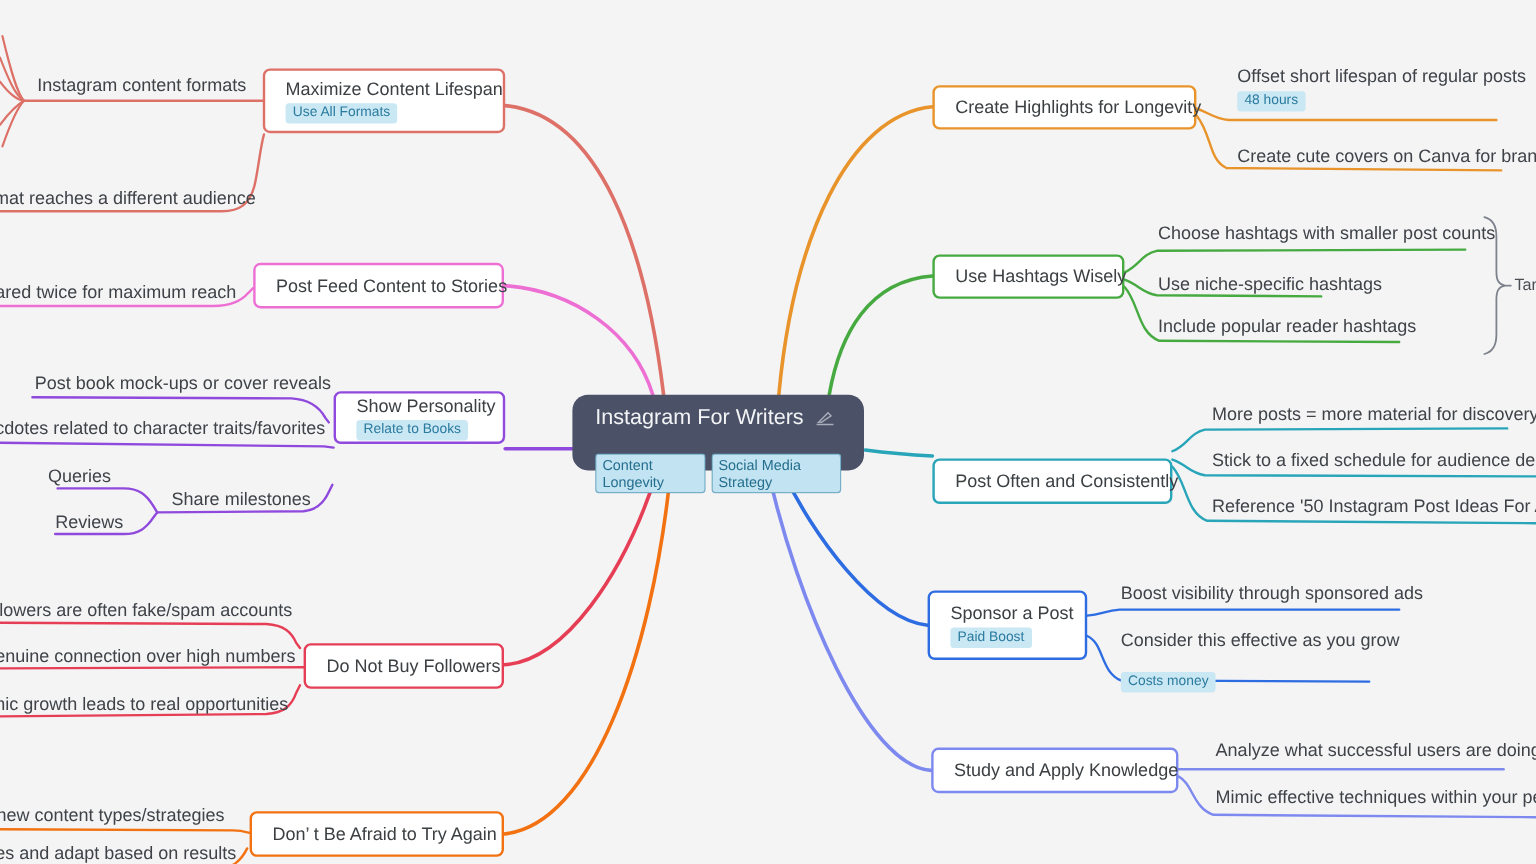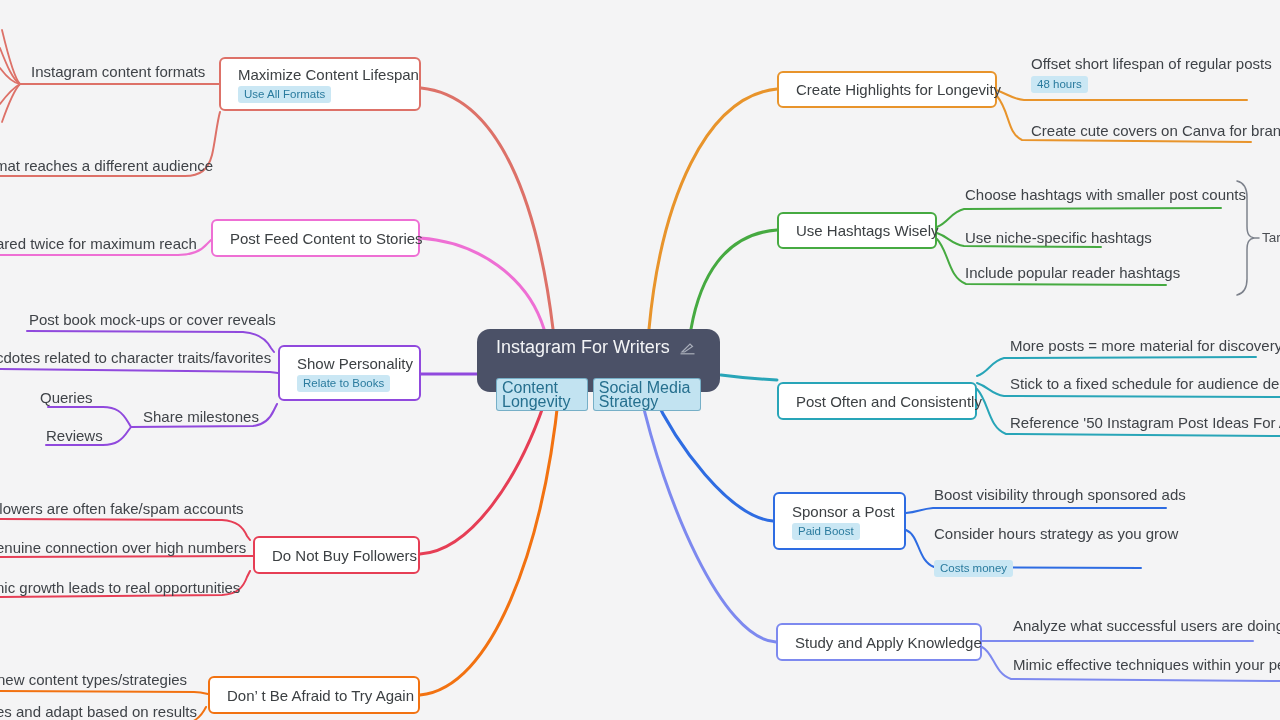--- a/index.html
+++ b/index.html
@@ -10,21 +10,21 @@
   .node{position:absolute;background:#fff;border:2.5px solid #888;border-radius:6px;
         display:flex;flex-direction:column;justify-content:center;align-items:flex-start;
         padding:0 17px;gap:3px}
   .node .title{font-size:15px;color:#3c4043;white-space:nowrap}
   .tag{display:inline-block;font-size:11.5px;line-height:15px;padding:1px 6px;border-radius:3px;white-space:nowrap}
   .tag.floating{position:absolute}
   .center{position:absolute;left:477px;top:329px;width:243px;height:63px;border-radius:13px;
           padding:8px 19px 9px;display:flex;flex-direction:column;gap:20px}
   .center .trow{display:flex;align-items:center;gap:9px;font-size:18px}
   .center .ctags{display:flex;gap:5px}
-  .ctag{font-size:16px;line-height:14px;padding:1.5px 5px;border-radius:3px;border:1px solid rgba(42,123,158,.5)}
+  .ctag{font-size:12px;line-height:14px;padding:1.5px 5px;border-radius:3px;border:1px solid rgba(42,123,158,.5)}
   .summary-label{position:absolute;font-size:13.5px;color:#4a4d52;white-space:nowrap}
 </style>
 </head>
 <body style="background-color: rgb(244, 244, 245);">
 
 <svg id="links" width="1280" height="720" viewBox="0 0 1280 720">
 
   <g fill="none" stroke-width="2" stroke-linecap="round" style="stroke: rgb(221, 113, 104);">
     <path d="M20,84 C14,78 8,55 2,30" stroke-width="1.8"></path>
     <path d="M20,84 C13,80 7,66 0,48" stroke-width="1.8"></path>
@@ -119,33 +119,33 @@
 <span class="tag floating" style="left: 1031px; top: 76px; background-color: rgb(202, 231, 244); color: rgb(42, 123, 158);">48 hours</span>
 <div class="label" style="left:1031px;top:121px">Create cute covers on Canva for branding</div>
 <div class="label" style="left:965px;top:185px">Choose hashtags with smaller post counts</div>
 <div class="label" style="left:965px;top:228px">Use niche-specific hashtags</div>
 <div class="label" style="left:965px;top:263px">Include popular reader hashtags</div>
 <div class="summary-label" style="left:1262px;top:230px">Targe</div>
 <div class="label" style="left:1010px;top:336px">More posts = more material for discovery</div>
 <div class="label" style="left:1010px;top:374px">Stick to a fixed schedule for audience depend</div>
 <div class="label" style="left:1010px;top:413px">Reference '50 Instagram Post Ideas For Autho</div>
 <div class="label" style="left:934px;top:485px">Boost visibility through sponsored ads</div>
-<div class="label" style="left:934px;top:524px">Consider hours strategy as you grow</div>
+<div class="label" style="left:934px;top:524px">Consider this effective as you grow</div>
 <span class="tag floating" style="left: 934px; top: 560px; background-color: rgb(202, 231, 244); color: rgb(42, 123, 158);">Costs money</span>
 <div class="label" style="left:1013px;top:616px">Analyze what successful users are doing</div>
 <div class="label" style="left:1013px;top:655px">Mimic effective techniques within your perso</div>
 
 <div class="node" style="left: 219px; top: 57px; width: 202px; height: 54px; border-color: rgb(221, 113, 104);">
   <div class="title">Maximize Content Lifespan</div>
   <span class="tag" style="background-color: rgb(202, 231, 244); color: rgb(42, 123, 158);">Use All Formats</span>
 </div>
 <div class="node" style="left: 211px; top: 219px; width: 209px; height: 38px; border-color: rgb(238, 111, 212);">
   <div class="title">Post Feed Content to Stories</div>
 </div>
-<div class="node" style="left: 278px; top: 345px; width: 143px; height: 56px; border-color: rgb(144, 73, 221); text-align: center;">
+<div class="node" style="left: 278px; top: 326px; width: 143px; height: 44px; border-color: rgb(144, 73, 221); text-align: center;">
   <div class="title">Show Personality</div>
   <span class="tag" style="background-color: rgb(202, 231, 244); color: rgb(42, 123, 158);">Relate to Books</span>
 </div>
 <div class="node" style="left: 253px; top: 536px; width: 167px; height: 38px; border-color: rgb(230, 62, 85);">
   <div class="title">Do Not Buy Followers</div>
 </div>
 <div class="node" style="left: 208px; top: 676px; width: 212px; height: 38px; border-color: rgb(242, 114, 17);">
   <div class="title">Don’ t Be Afraid to Try Again</div>
 </div>
 

